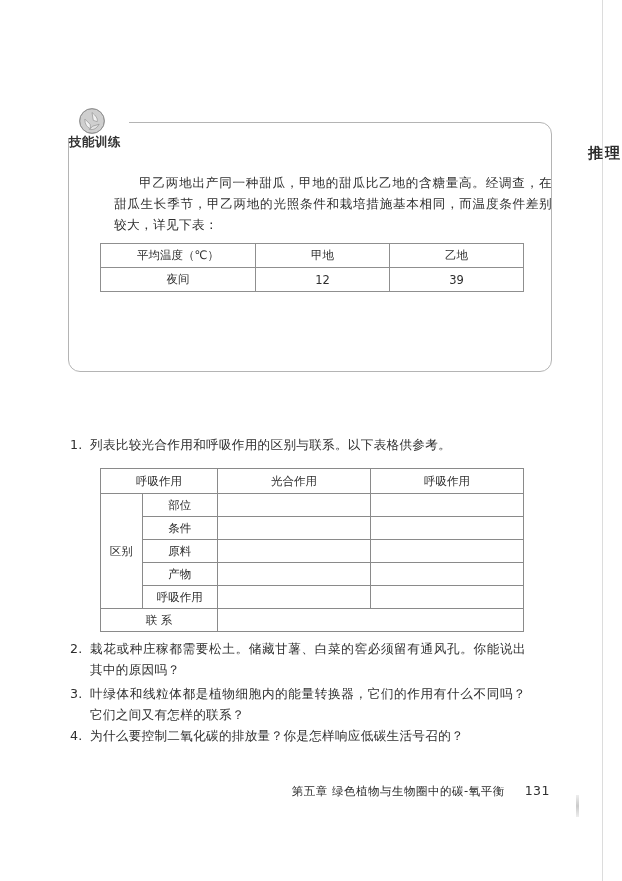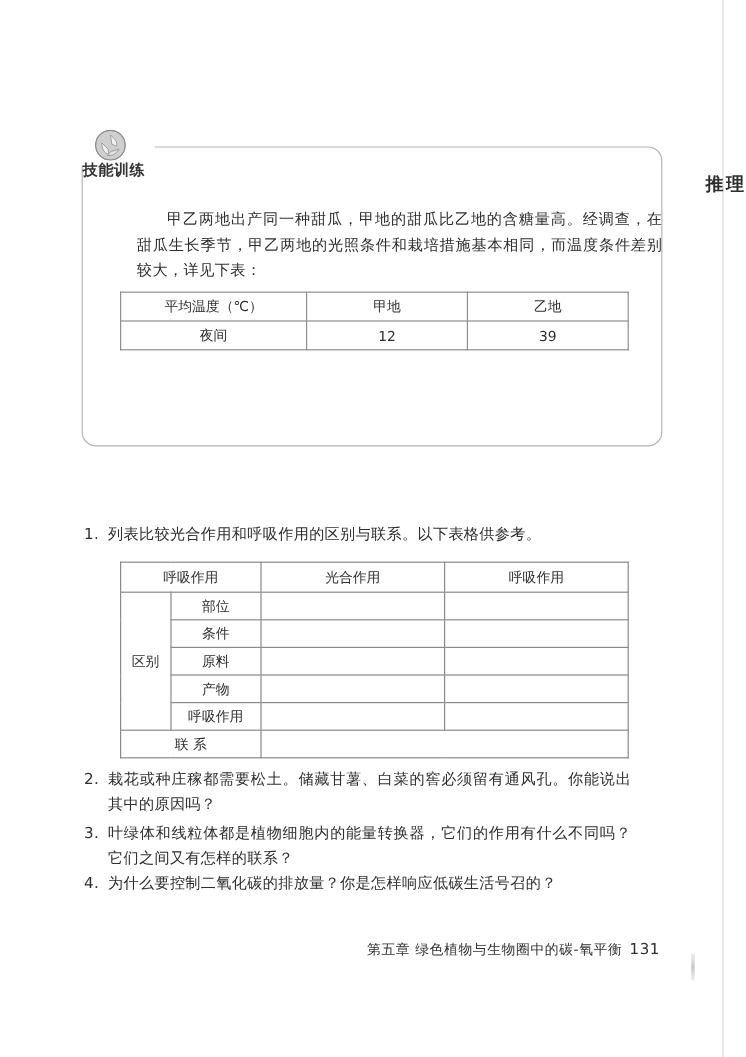--- a/index.html
+++ b/index.html
@@ -207,21 +207,21 @@
   .footer {
     position: absolute;
     right: 72px;
     top: 783px;
     font-size: 11.5px;
     color: #2f2f2f;
     letter-spacing: .5px;
   }
   .footer .pageno {
     font-size: 12.5px;
-    margin-left: 6px;
+    margin-left: 20px;
   }
 </style>
 </head>
 <body>
 
 <div class="page">
 
   <div class="scan-edge"></div>
   <div class="scan-smudge"></div>
 

